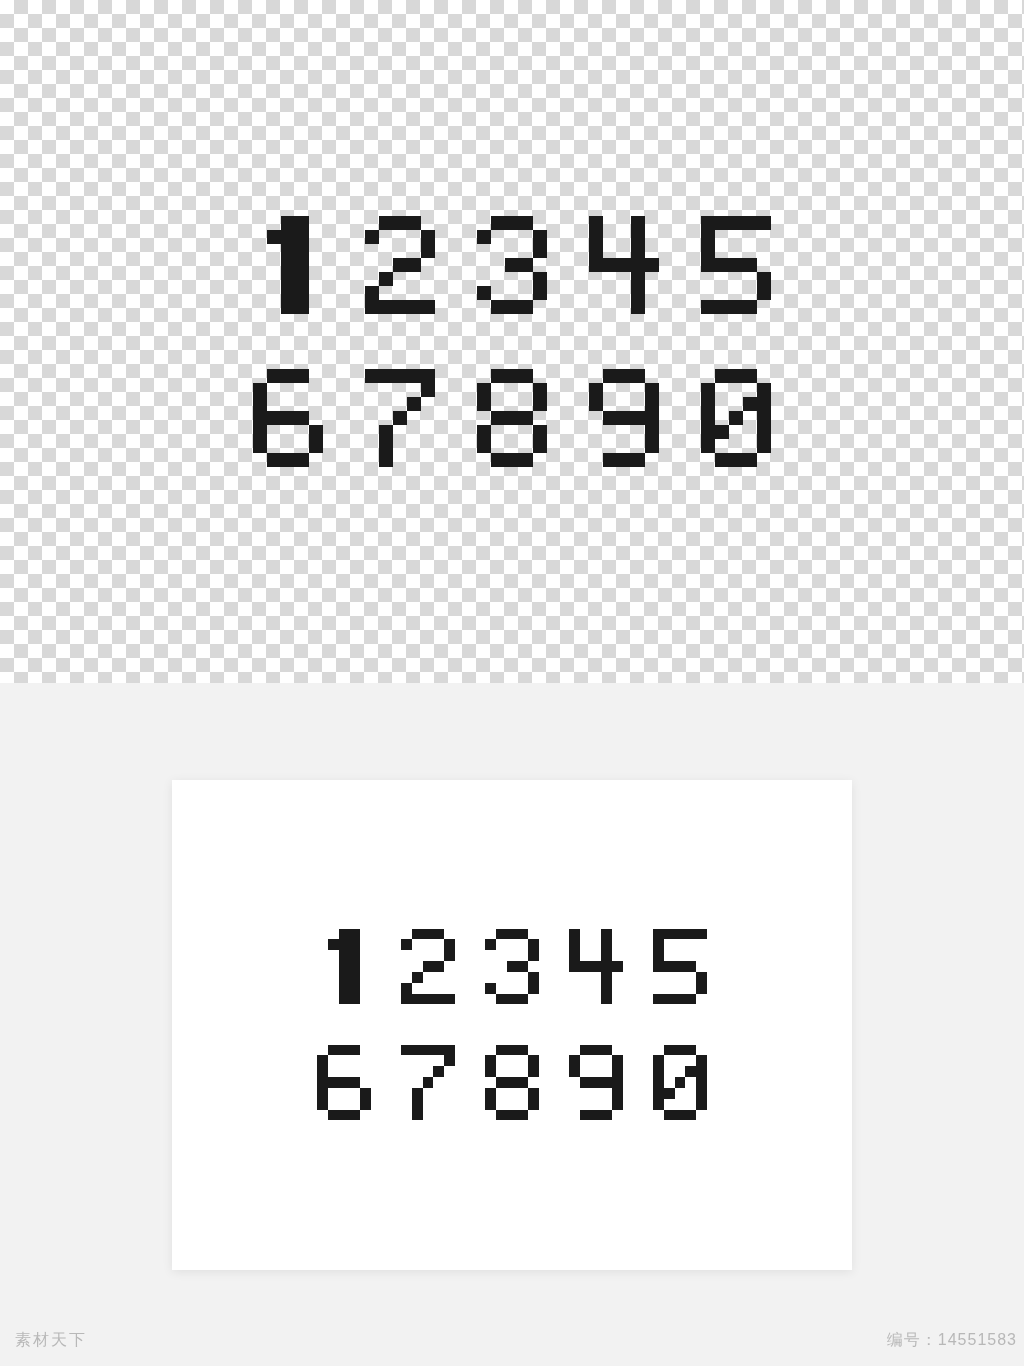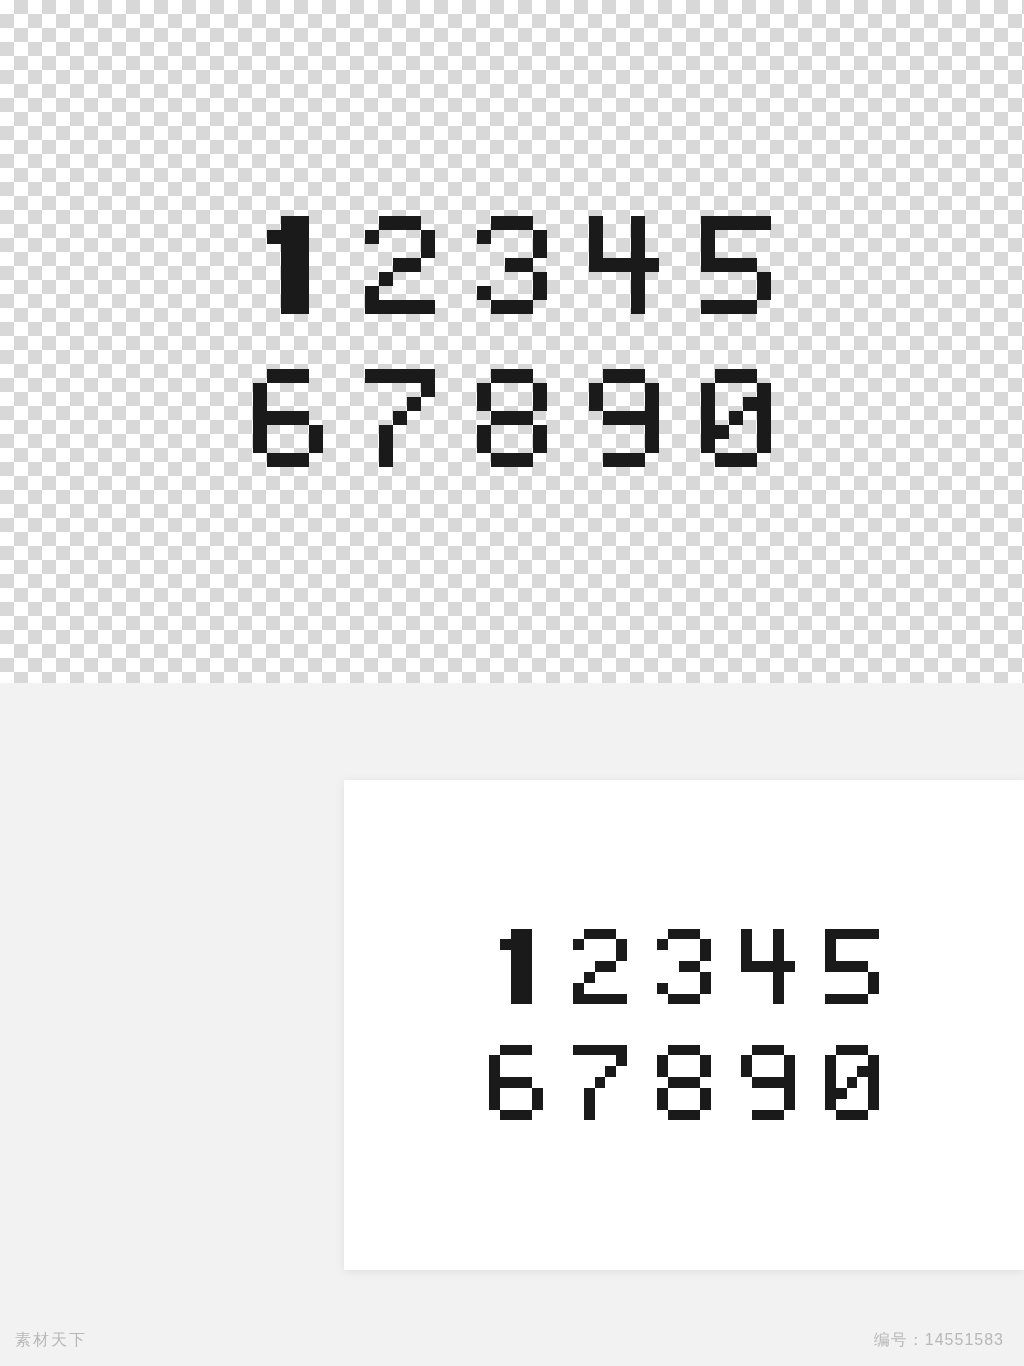--- a/index.html
+++ b/index.html
@@ -24,21 +24,21 @@
       align-items: center;
       justify-content: center;
       position: relative;
     }
     .bottom-section {
       width: 1024px;
       height: 683px;
       background: #f2f2f2;
       display: flex;
       align-items: center;
-      justify-content: flex-end;
+      justify-content: center;
       position: relative;
     }
     .white-card {
       width: 680px;
       height: 490px;
       background: #ffffff;
       box-shadow: 0 2px 10px rgba(0,0,0,0.08);
       display: flex;
       align-items: center;
       justify-content: center;
@@ -67,21 +67,21 @@
       position: absolute;
       bottom: 15px;
       left: 15px;
       font-size: 16px;
       color: #b8b8b8;
       letter-spacing: 2px;
     }
     .watermark-right {
       position: absolute;
       bottom: 15px;
-      right: 20px;
+      right: 7px;
       font-size: 16px;
       color: #b8b8b8;
       letter-spacing: 1px;
     }
     
     .pd { display: grid; grid-template-columns: repeat(5, 1fr); grid-template-rows: repeat(7, 1fr); }
     .pd span { width: 100%; height: 100%; }
     .pd span.f { background: #1a1a1a; }
     .pd-lg { width: 70px; height: 98px; }
     .pd-sm { width: 54px; height: 76px; }

